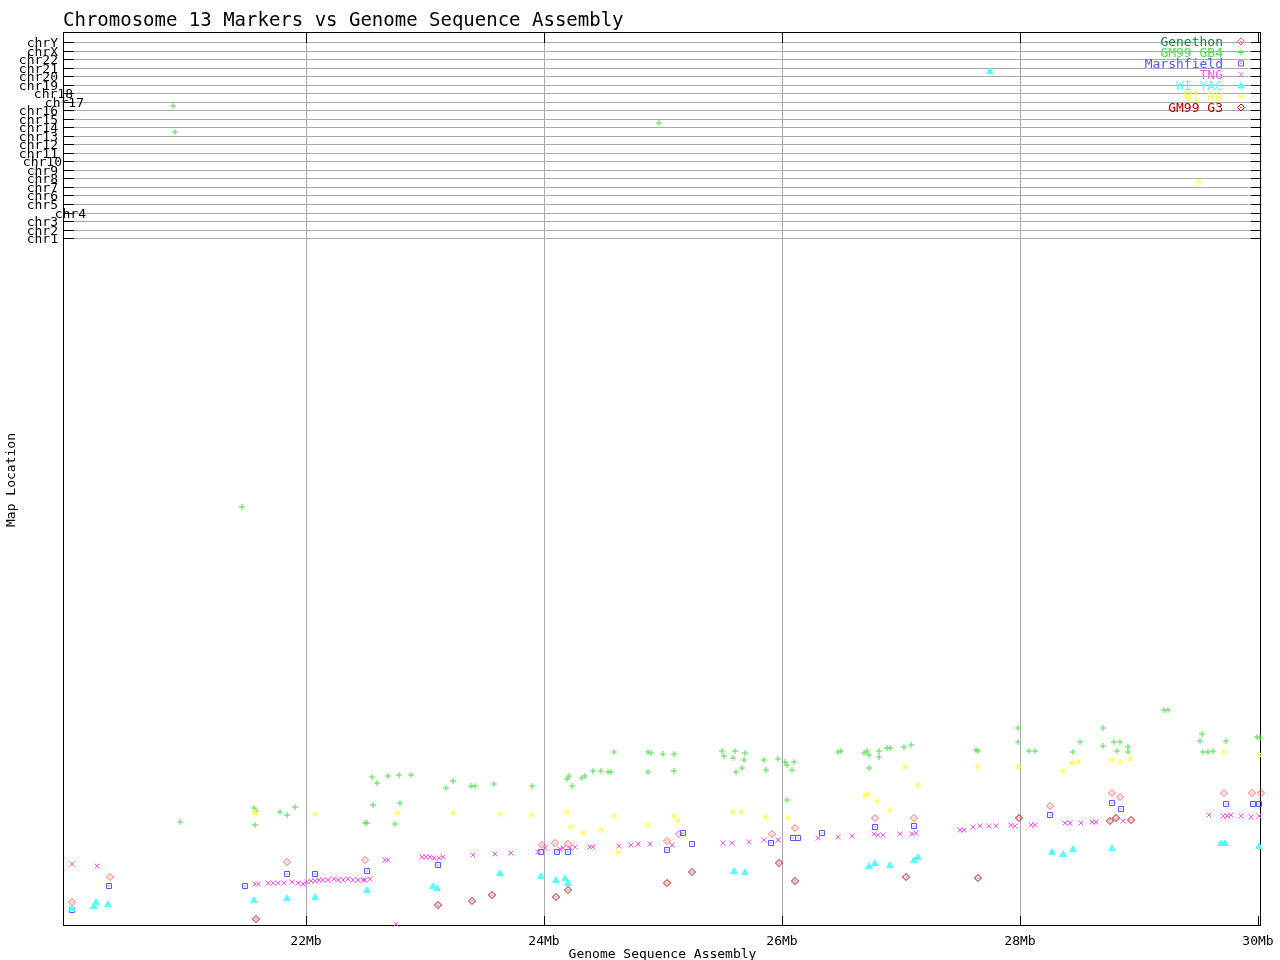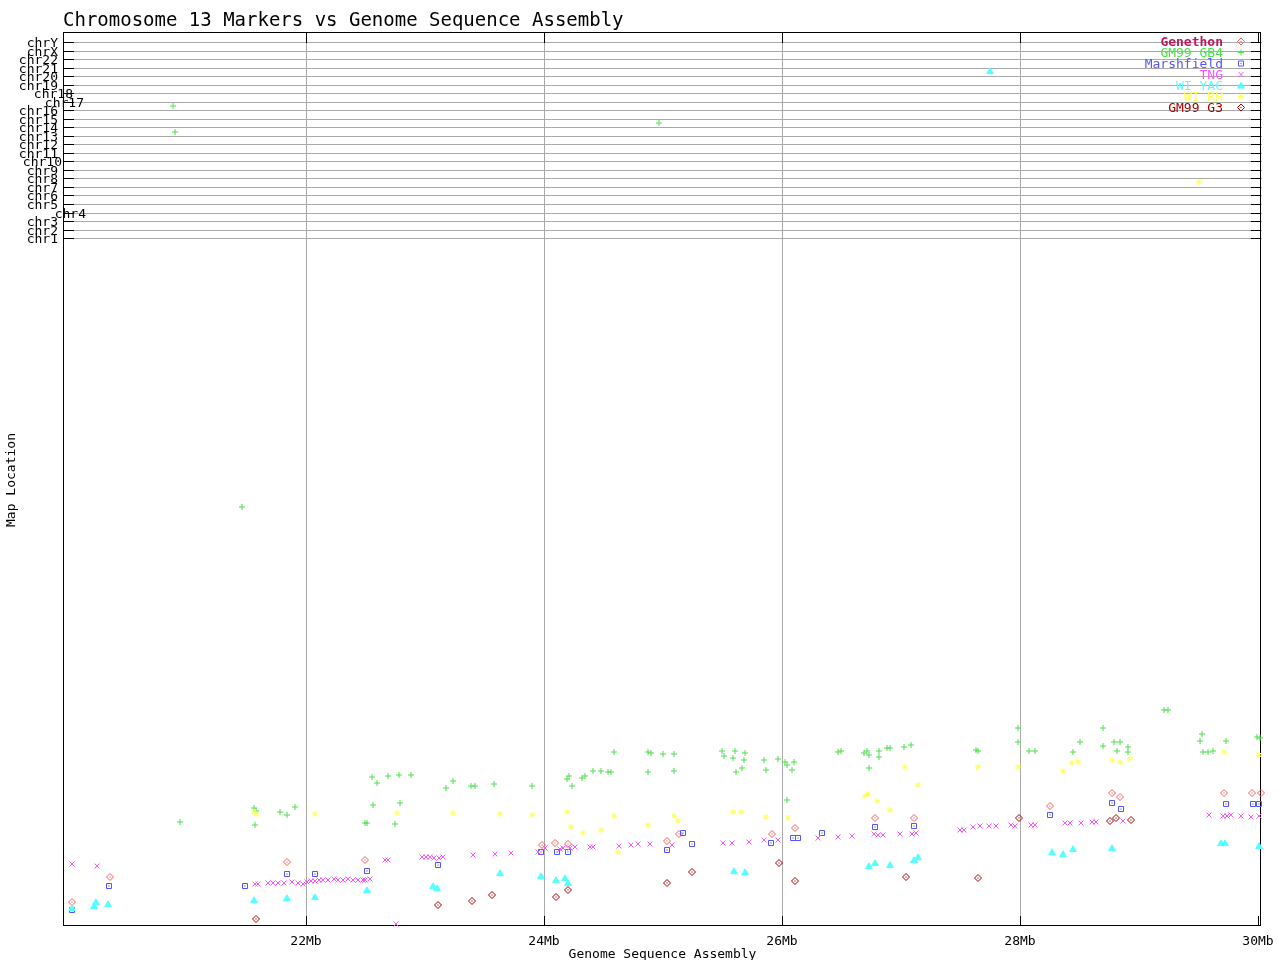--- a/index.html
+++ b/index.html
@@ -168,21 +168,21 @@
       </g>
       <g>
         <path d="M1196 182H1202M1199 179V185M1196.8 179.8L1201.2 184.2M1196.8 184.2L1201.2 179.8M251 812H257M254 809V815M251.8 809.8L256.2 814.2M251.8 814.2L256.2 809.8M253 814H259M256 811V817M253.8 811.8L258.2 816.2M253.8 816.2L258.2 811.8M312 814H318M315 811V817M312.8 811.8L317.2 816.2M312.8 816.2L317.2 811.8M394 813H400M397 810V816M394.8 810.8L399.2 815.2M394.8 815.2L399.2 810.8M450 813H456M453 810V816M450.8 810.8L455.2 815.2M450.8 815.2L455.2 810.8M497 814H503M500 811V817M497.8 811.8L502.2 816.2M497.8 816.2L502.2 811.8M529 815H535M532 812V818M529.8 812.8L534.2 817.2M529.8 817.2L534.2 812.8M564 812H570M567 809V815M564.8 809.8L569.2 814.2M564.8 814.2L569.2 809.8M568 827H574M571 824V830M568.8 824.8L573.2 829.2M568.8 829.2L573.2 824.8M580 833H586M583 830V836M580.8 830.8L585.2 835.2M580.8 835.2L585.2 830.8M598 830H604M601 827V833M598.8 827.8L603.2 832.2M598.8 832.2L603.2 827.8M611 816H617M614 813V819M611.8 813.8L616.2 818.2M611.8 818.2L616.2 813.8M645 825H651M648 822V828M645.8 822.8L650.2 827.2M645.8 827.2L650.2 822.8M615 852H621M618 849V855M615.8 849.8L620.2 854.2M615.8 854.2L620.2 849.8M671 816H677M674 813V819M671.8 813.8L676.2 818.2M671.8 818.2L676.2 813.8M675 821H681M678 818V824M675.8 818.8L680.2 823.2M675.8 823.2L680.2 818.8M730 812H736M733 809V815M730.8 809.8L735.2 814.2M730.8 814.2L735.2 809.8M738 812H744M741 809V815M738.8 809.8L743.2 814.2M738.8 814.2L743.2 809.8M763 817H769M766 814V820M763.8 814.8L768.2 819.2M763.8 819.2L768.2 814.8M785 818H791M788 815V821M785.8 815.8L790.2 820.2M785.8 820.2L790.2 815.8M862 796H868M865 793V799M862.8 793.8L867.2 798.2M862.8 798.2L867.2 793.8M865 794H871M868 791V797M865.8 791.8L870.2 796.2M865.8 796.2L870.2 791.8M874 801H880M877 798V804M874.8 798.8L879.2 803.2M874.8 803.2L879.2 798.8M887 810H893M890 807V813M887.8 807.8L892.2 812.2M887.8 812.2L892.2 807.8M902 767H908M905 764V770M902.8 764.8L907.2 769.2M902.8 769.2L907.2 764.8M915 785H921M918 782V788M915.8 782.8L920.2 787.2M915.8 787.2L920.2 782.8M975 767H981M978 764V770M975.8 764.8L980.2 769.2M975.8 769.2L980.2 764.8M1015 767H1021M1018 764V770M1015.8 764.8L1020.2 769.2M1015.8 769.2L1020.2 764.8M1060 771H1066M1063 768V774M1060.8 768.8L1065.2 773.2M1060.8 773.2L1065.2 768.8M1069 763H1075M1072 760V766M1069.8 760.8L1074.2 765.2M1069.8 765.2L1074.2 760.8M1075 762H1081M1078 759V765M1075.8 759.8L1080.2 764.2M1075.8 764.2L1080.2 759.8M1109 760H1115M1112 757V763M1109.8 757.8L1114.2 762.2M1109.8 762.2L1114.2 757.8M1117 762H1123M1120 759V765M1117.8 759.8L1122.2 764.2M1117.8 764.2L1122.2 759.8M1127 759H1133M1130 756V762M1127.8 756.8L1132.2 761.2M1127.8 761.2L1132.2 756.8M1221 752H1227M1224 749V755M1221.8 749.8L1226.2 754.2M1221.8 754.2L1226.2 749.8M1256 755H1262M1259 752V758M1256.8 752.8L1261.2 757.2M1256.8 757.2L1261.2 752.8" stroke="#ffff55" stroke-width="1" fill="none"></path>
       </g>
       <g>
         <path d="M256 915.5L259.5 919L256 922.5L252.5 919ZM255.4 919H256.6M438 901.5L441.5 905L438 908.5L434.5 905ZM437.4 905H438.6M472 897.5L475.5 901L472 904.5L468.5 901ZM471.4 901H472.6M492 891.5L495.5 895L492 898.5L488.5 895ZM491.4 895H492.6M556 893.5L559.5 897L556 900.5L552.5 897ZM555.4 897H556.6M568 886.5L571.5 890L568 893.5L564.5 890ZM567.4 890H568.6M667 879.5L670.5 883L667 886.5L663.5 883ZM666.4 883H667.6M692 868.5L695.5 872L692 875.5L688.5 872ZM691.4 872H692.6M779 859.5L782.5 863L779 866.5L775.5 863ZM778.4 863H779.6M795 877.5L798.5 881L795 884.5L791.5 881ZM794.4 881H795.6M906 873.5L909.5 877L906 880.5L902.5 877ZM905.4 877H906.6M978 874.5L981.5 878L978 881.5L974.5 878ZM977.4 878H978.6M1019 814.5L1022.5 818L1019 821.5L1015.5 818ZM1018.4 818H1019.6M1110 817.5L1113.5 821L1110 824.5L1106.5 821ZM1109.4 821H1110.6M1116 814.5L1119.5 818L1116 821.5L1112.5 818ZM1115.4 818H1116.6M1131 816.5L1134.5 820L1131 823.5L1127.5 820ZM1130.4 820H1131.6" stroke="#aa0000" stroke-width="1" fill="none"></path>
       </g>
     </svg>
   <div class="abs" id="legend">
       <div class="legend-row">
-        <span class="legend-label" style="color: #be185d; font-weight: bold;">Genethon</span>
+        <span class="legend-label" style="color: #15803d;">Genethon</span>
         <svg class="legend-marker" width="18" height="11" viewBox="0 0 18 11">
           <path d="M9 2L12.5 5.5L9 9L5.5 5.5ZM8.4 5.5H9.6" stroke="#ff5c5c" stroke-width="1" fill="none"></path>
         </svg>
       </div>
       <div class="legend-row">
         <span class="legend-label" style="color: rgb(76, 224, 76);">GM99 GB4</span>
         <svg class="legend-marker" width="18" height="11" viewBox="0 0 18 11">
           <path d="M6 5.5H12M9 2.5V8.5" stroke="#4ce04c" stroke-width="1" fill="none"></path>
         </svg>
       </div>

